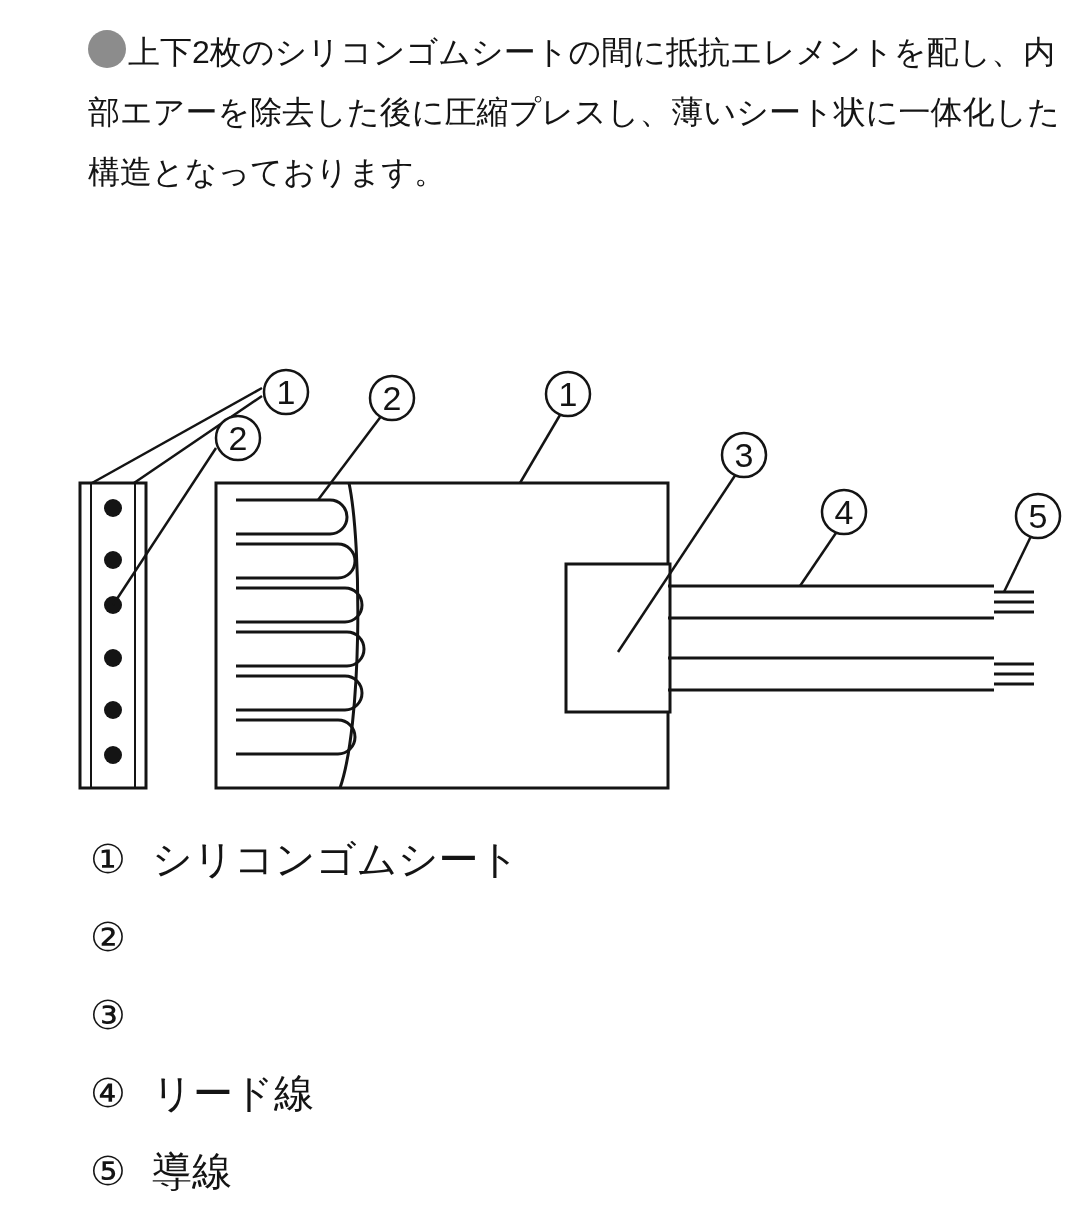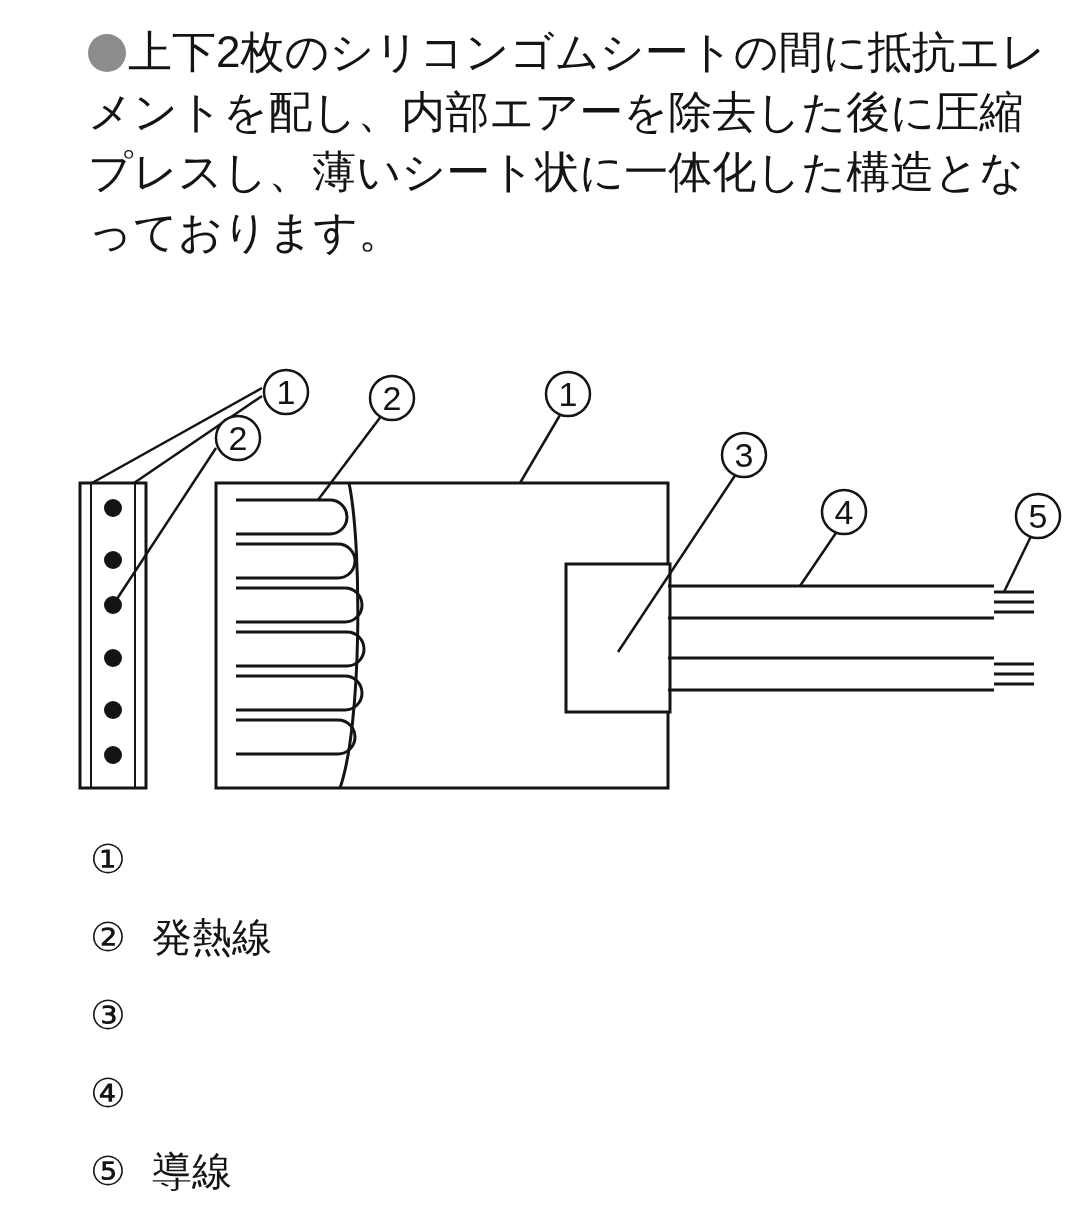--- a/index.html
+++ b/index.html
@@ -18,21 +18,21 @@
 
   
   #intro {
     position: absolute;
     left: 88px;
     top: 22px;
     width: 980px;
   }
   #intro p {
     margin: 0;
-    font-size: 44px;
+    font-size: 32px;
     line-height: 60px;
     letter-spacing: 0px;
     font-weight: 400;
     color: #141414;
     text-indent: 0;
   }
   .bullet-dot {
     display: inline-block;
     width: 38px;
     height: 38px;
@@ -189,28 +189,29 @@
         <circle cx="1038" cy="176" r="22" fill="#ffffff" stroke="#141414" stroke-width="2.5"></circle>
         <text x="1038" y="188" fill="#141414">5</text>
       </g>
     </g>
   </svg>
 </div>
 
 <div id="legend">
   <div class="legend-item">
     <span class="legend-num">①</span>
+    <span class="legend-label">シリコンゴムシート</span>
   </div>
   <div class="legend-item">
     <span class="legend-num">②</span>
-    <span class="legend-label">発熱線</span>
   </div>
   <div class="legend-item">
     <span class="legend-num">③</span>
   </div>
   <div class="legend-item">
     <span class="legend-num">④</span>
+    <span class="legend-label">リード線</span>
   </div>
   <div class="legend-item">
     <span class="legend-num">⑤</span>
     <span class="legend-label">導線</span>
   </div>
 </div>
 
 </body></html>

